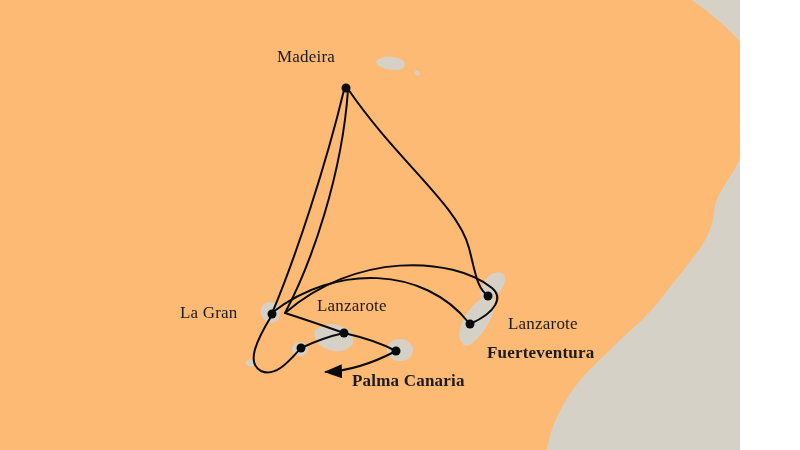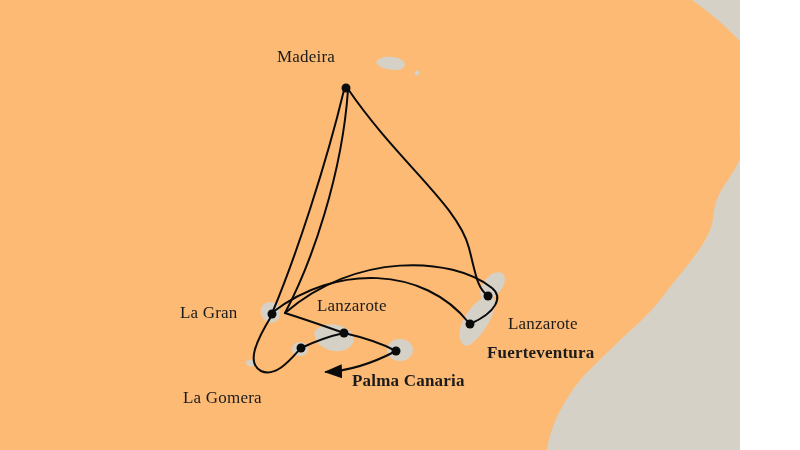--- a/index.html
+++ b/index.html
@@ -94,15 +94,14 @@
     <circle class="dot" cx="470" cy="324" r="4.5"></circle>
     <circle class="dot" cx="488" cy="296" r="4.5"></circle>
   </svg>
 
   <div class="label" style="left:277px; top:47px;">Madeira</div>
   <div class="label" style="left:180px; top:303px;">La Gran</div>
   <div class="label" style="left:317px; top:296px;">Lanzarote</div>
   <div class="label" style="left:508px; top:314px;">Lanzarote</div>
   <div class="label bold" style="left:487px; top:343px;">Fuerteventura</div>
   <div class="label bold" style="left:352px; top:371px;">Palma Canaria</div>
-  <div class="label" style="left:183px; top:388px;">La Gomera</div>
 
 </div>
 
 </body></html>

